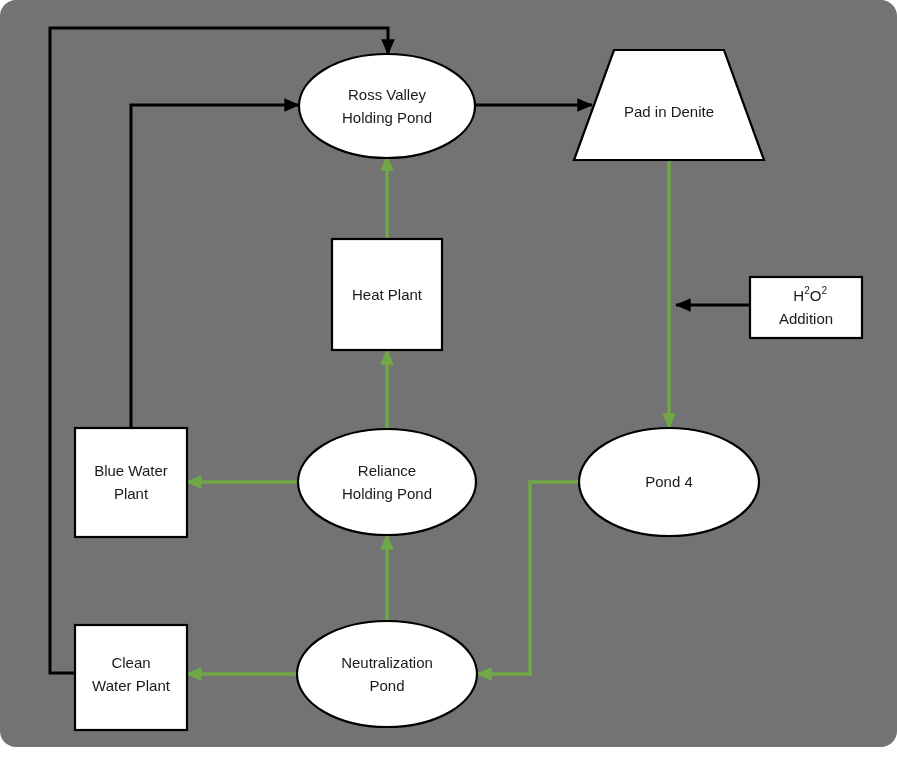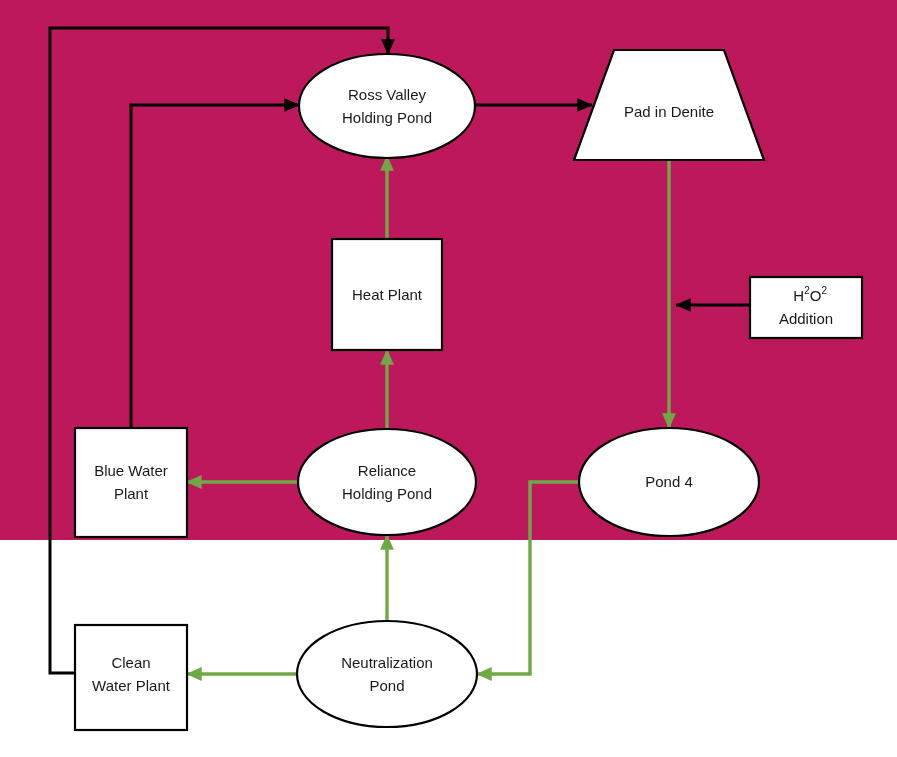--- a/index.html
+++ b/index.html
@@ -10,22 +10,23 @@
   }
   body {
     width: 897px;
     height: 757px;
     font-family: "Liberation Sans", sans-serif;
     overflow: hidden;
   }
   #diagram-root {
     position: relative;
     width: 897px;
-    height: 540px;
-    background: #be185d;
+    height: 747px;
+    background: #737373;
+    border-radius: 16px;
   }
   svg#flowchart {
     display: block;
     width: 897px;
     height: 757px;
   }
   .node-shape {
     fill: #ffffff;
     stroke: #000000;
     stroke-width: 2.2;

